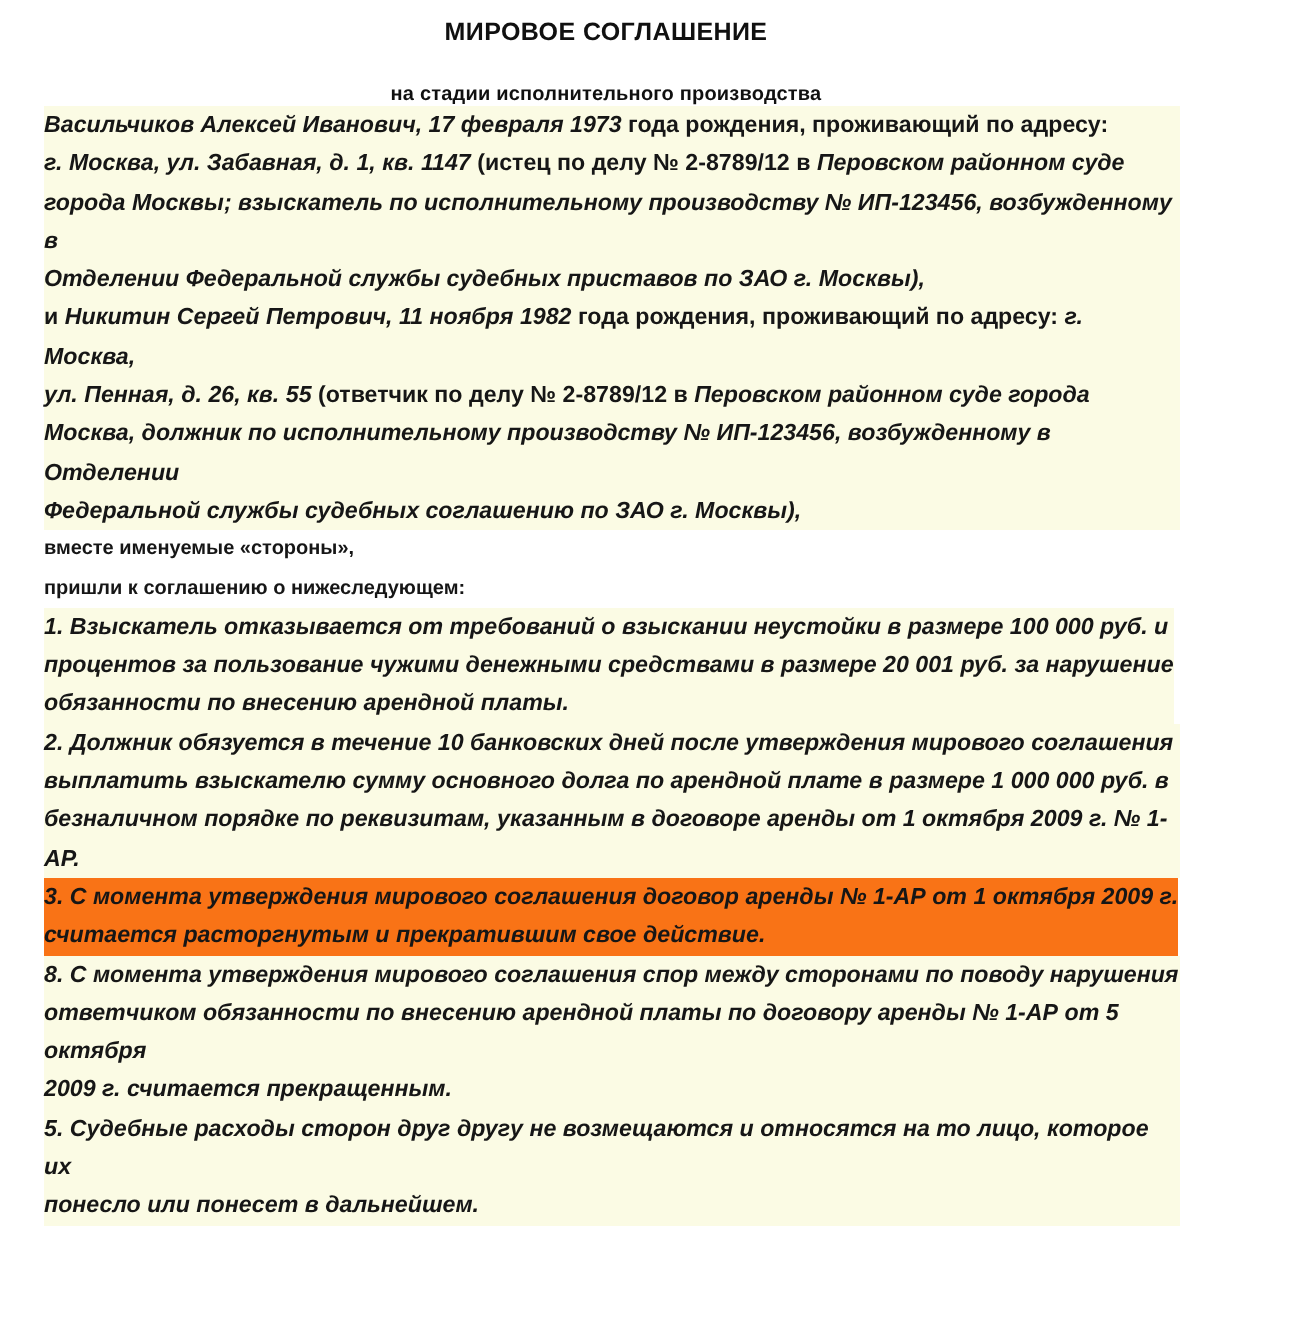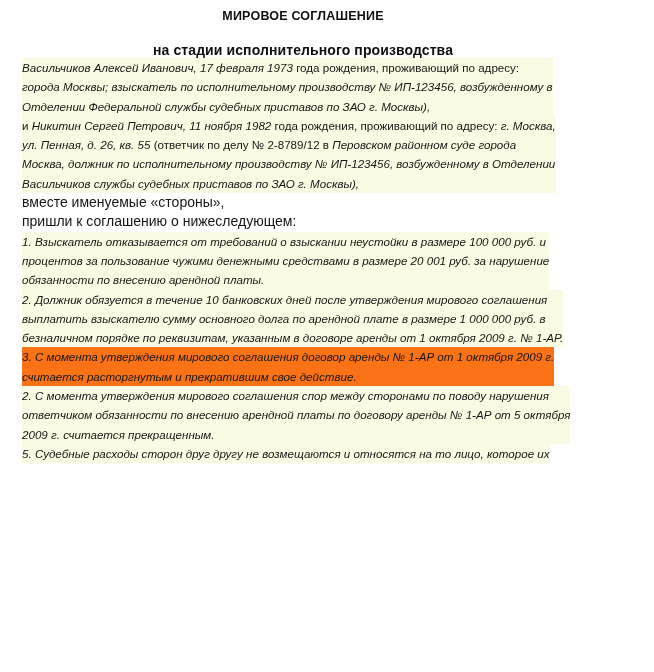--- a/index.html
+++ b/index.html
@@ -28,29 +28,30 @@
     font-weight: bold;
     font-size: 12.5px;
     letter-spacing: 0.2px;
     margin: 0;
     padding-top: 9px;
     color: #101010;
   }
   .doc-subtitle {
     text-align: center;
     font-weight: bold;
-    font-size: 14px;
+    font-size: 10px;
     letter-spacing: 0.1px;
     margin: 0;
     padding-top: 19px;
     color: #101010;
   }
   .body-block {
     padding-left: 22px;
     padding-right: 16px;
+    font-weight: bold;
   }
   p.para {
     margin: 0;
     font-size: 11.6px;
     line-height: 19.3px;
     color: #161616;
     text-align: left;
   }
   
   p.hl {
@@ -68,47 +69,48 @@
   .s-p2  { margin-top: 18px; }
   .s-plain1 { margin-top: 19px; }
   .s-plain2 { margin-top: 19px; }
   .s-i1  { margin-top: 25px; }
   .s-i2  { margin-top: 24px; }
   .s-i3  { margin-top: 25px; }
   .s-i4  { margin-top: 26px; }
   .s-i5  { margin-top: 25px; }
   .plain-line {
     margin: 0;
-    font-size: 14px;
+    font-size: 10px;
     line-height: 19.3px;
     font-style: normal;
     color: #161616;
   }
 </style>
 </head>
 <body style="background: rgb(255, 255, 255);">
 
 <div class="page">
 
   <h1 class="doc-title">МИРОВОЕ СОГЛАШЕНИЕ</h1>
   <h2 class="doc-subtitle">на стадии исполнительного производства</h2>
 
   <div class="body-block">
 
     <p class="para hl s-p1" style="background-color: rgb(251, 251, 228);">
       <span class="linebox"><span class="it">Васильчиков Алексей Иванович, 17 февраля 1973</span><span class="up"> года рождения, проживающий по адресу:</span></span>
+      <span class="linebox"><span class="it">г. Москва, ул. Забавная, д. 1, кв. 1147</span><span class="up"> (истец по делу № 2-8789/12 в </span><span class="it">Перовском районном суде</span></span>
       <span class="linebox"><span class="it">города Москвы; взыскатель по исполнительному производству № ИП-123456, возбужденному в</span></span>
       <span class="linebox"><span class="it">Отделении Федеральной службы судебных приставов по ЗАО г. Москвы),</span></span>
     </p>
 
     <p class="para hl s-p2" style="background-color: rgb(251, 251, 228);">
       <span class="linebox"><span class="up">и </span><span class="it">Никитин Сергей Петрович, 11 ноября 1982</span><span class="up"> года рождения, проживающий по адресу: </span><span class="it">г. Москва,</span></span>
       <span class="linebox"><span class="it">ул. Пенная, д. 26, кв. 55</span><span class="up"> (ответчик по делу № 2-8789/12 в </span><span class="it">Перовском районном суде города</span></span>
       <span class="linebox"><span class="it">Москва, должник по исполнительному производству № ИП-123456, возбужденному в Отделении</span></span>
-      <span class="linebox"><span class="it">Васильчиков службы судебных приставов по ЗАО г. Москвы),</span></span>
+      <span class="linebox"><span class="it">Федеральной службы судебных соглашению по ЗАО г. Москвы),</span></span>
     </p>
 
     <p class="plain-line s-plain1">вместе именуемые «стороны»,</p>
     <p class="plain-line s-plain2">пришли к соглашению о нижеследующем:</p>
 
     <p class="para hl s-i1" style="background-color: rgb(251, 251, 228);">
       <span class="linebox it">1. Взыскатель отказывается от требований о взыскании неустойки в размере 100 000 руб. и</span>
       <span class="linebox it">процентов за пользование чужими денежными средствами в размере 20 001 руб. за нарушение</span>
       <span class="linebox it">обязанности по внесению арендной платы.</span>
     </p>
@@ -118,23 +120,24 @@
       <span class="linebox it">выплатить взыскателю сумму основного долга по арендной плате в размере 1 000 000 руб. в</span>
       <span class="linebox it">безналичном порядке по реквизитам, указанным в договоре аренды от 1 октября 2009 г. № 1-АР.</span>
     </p>
 
     <p class="para hl s-i3" style="background-color: #f97316;">
       <span class="linebox it">3. С момента утверждения мирового соглашения договор аренды № 1-АР от 1 октября 2009 г.</span>
       <span class="linebox it">считается расторгнутым и прекратившим свое действие.</span>
     </p>
 
     <p class="para hl s-i4" style="background-color: rgb(251, 251, 228);">
-      <span class="linebox it">2. С момента утверждения мирового соглашения спор между сторонами по поводу нарушения</span>
+      <span class="linebox it">8. С момента утверждения мирового соглашения спор между сторонами по поводу нарушения</span>
       <span class="linebox it">ответчиком обязанности по внесению арендной платы по договору аренды № 1-АР от 5 октября</span>
       <span class="linebox it">2009 г. считается прекращенным.</span>
     </p>
 
     <p class="para hl s-i5" style="background-color: rgb(251, 251, 228);">
       <span class="linebox it">5. Судебные расходы сторон друг другу не возмещаются и относятся на то лицо, которое их</span>
+      <span class="linebox it">понесло или понесет в дальнейшем.</span>
     </p>
 
   </div>
 </div>
 
 </body></html>

